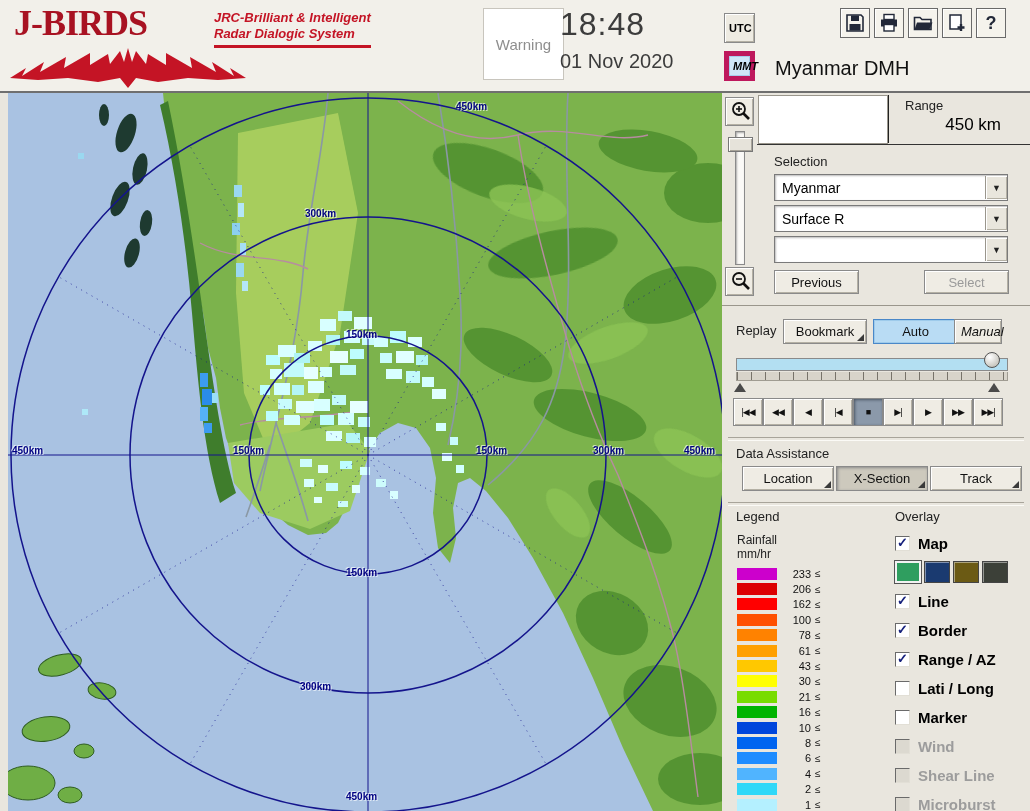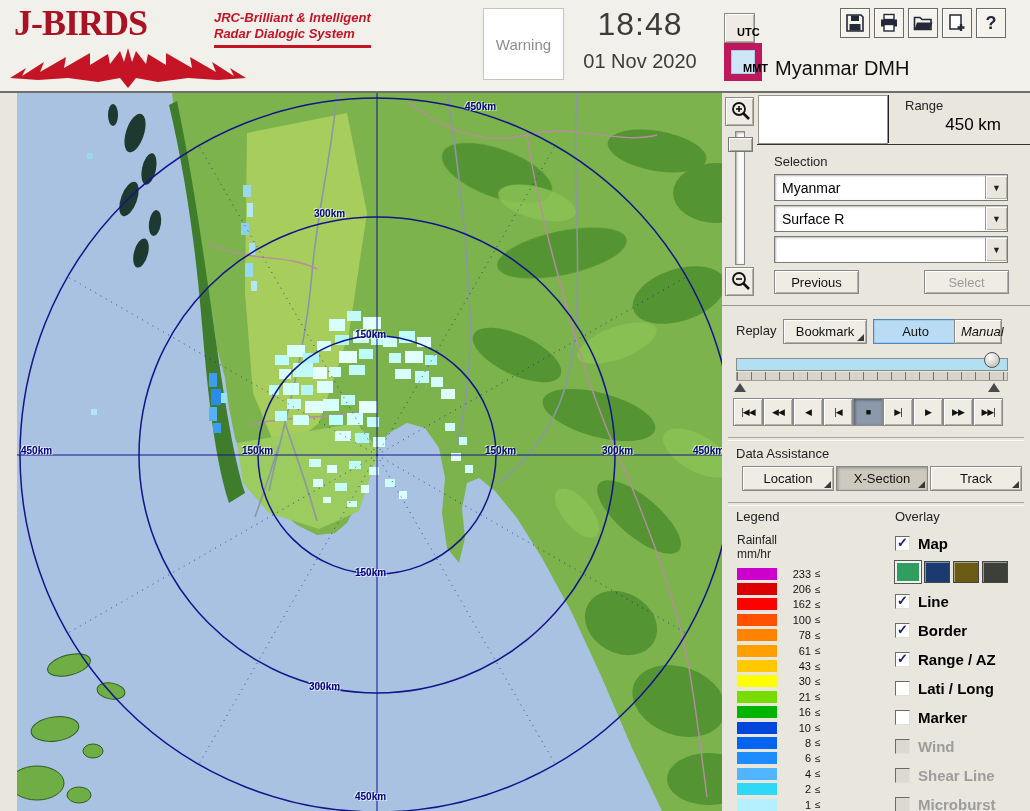--- a/index.html
+++ b/index.html
@@ -11,38 +11,38 @@
           border-bottom:2px solid #6f6f6f;box-sizing:border-box;}
   .logo{position:absolute;left:8px;top:2px;width:410px;height:88px;}
   .logo-title{position:absolute;left:6px;top:0px;font-family:"Liberation Serif",serif;
               font-weight:bold;font-size:36px;color:#a81222;letter-spacing:-1px;}
   .logo-sub{position:absolute;left:206px;top:8px;font-size:13px;font-weight:bold;font-style:italic;
             color:#c41425;line-height:1.25;border-bottom:3px solid #c41425;padding-bottom:2px;}
   .eagle{position:absolute;left:0px;top:46px;}
   .warning-box{position:absolute;left:483px;top:8px;width:79px;height:70px;background:#ffffff;
                border:1px solid #c8c5bd;display:flex;align-items:center;justify-content:center;
                font-size:15px;color:#8e8e8e;}
-  .clock{position:absolute;left:560px;top:6px;width:160px;text-align:center;color:#3c3c3c;}
+  .clock{position:absolute;left:560px;top:6px;width:160px;text-align:left;color:#3c3c3c;}
   .clock .time{font-size:32px;letter-spacing:1px;}
   .clock .date{font-size:20px;margin-top:7px;}
   .tz{position:absolute;left:724px;top:13px;width:32px;}
-  .tz-btn{display:block;width:31px;height:30px;font-size:11px;font-weight:bold;
+  .tz-btn{display:block;width:31px;height:30px;margin-bottom:8px;font-size:11px;font-weight:bold;
           font-family:"Liberation Sans",sans-serif;border:1px solid #8a8a8a;background:#eeebe2;
-          box-shadow:inset 1px 1px 0 #ffffff, inset -1px -1px 0 #b4b0a4;cursor:pointer;padding:12px;}
-  .tz-btn.selected{background:#cfe6f8;border:7px solid #be185d;
-          box-shadow:inset 0 0 0 1px #a8cdec;}
+          box-shadow:inset 1px 1px 0 #ffffff, inset -1px -1px 0 #b4b0a4;cursor:pointer;padding:4px;}
+  .tz-btn.selected{background:#cfe6f8;border:5px solid #be185d;
+          box-shadow:inset 0 0 0 1px #a8cdec;font-style:italic;}
   .toolbar{position:absolute;left:840px;top:8px;display:flex;gap:4px;}
   .tool-btn{width:30px;height:30px;border:1px solid #6a6a6a;background:#f5f3ec;cursor:pointer;
             display:flex;align-items:center;justify-content:center;padding:0;
             box-shadow:inset 1px 1px 0 #ffffff;}
   .help-glyph{font-size:18px;font-weight:bold;color:#222838;}
   .station{position:absolute;left:775px;top:57px;font-size:20px;color:#111;}
 
   
-  .map-area{position:absolute;left:17px;top:93px;width:722px;height:718px;overflow:hidden;background:#fef9c3;}
+  .map-area{position:absolute;left:8px;top:93px;width:722px;height:718px;overflow:hidden;background:#fef9c3;}
   .ring-label{position:absolute;font-size:10px;font-weight:bold;color:#000082;white-space:nowrap;
               text-shadow:1px 1px 0 rgba(255,255,255,.65), -1px -1px 0 rgba(255,255,255,.65);}
 
   
   .right-col{position:absolute;left:722px;top:93px;width:308px;height:718px;background:#e9e6de;overflow:hidden;}
 
   .zoom-strip{position:absolute;left:0;top:0;width:35px;height:212px;}
   .zoom-btn{position:absolute;left:3px;width:29px;height:29px;border:1px solid #8a8a8a;background:#efece4;
             box-shadow:inset 1px 1px 0 #fff, inset -1px -1px 0 #b4b0a4;cursor:pointer;padding:2px 0 0 2px;}
   .zoom-in{top:4px;} .zoom-out{top:174px;}

